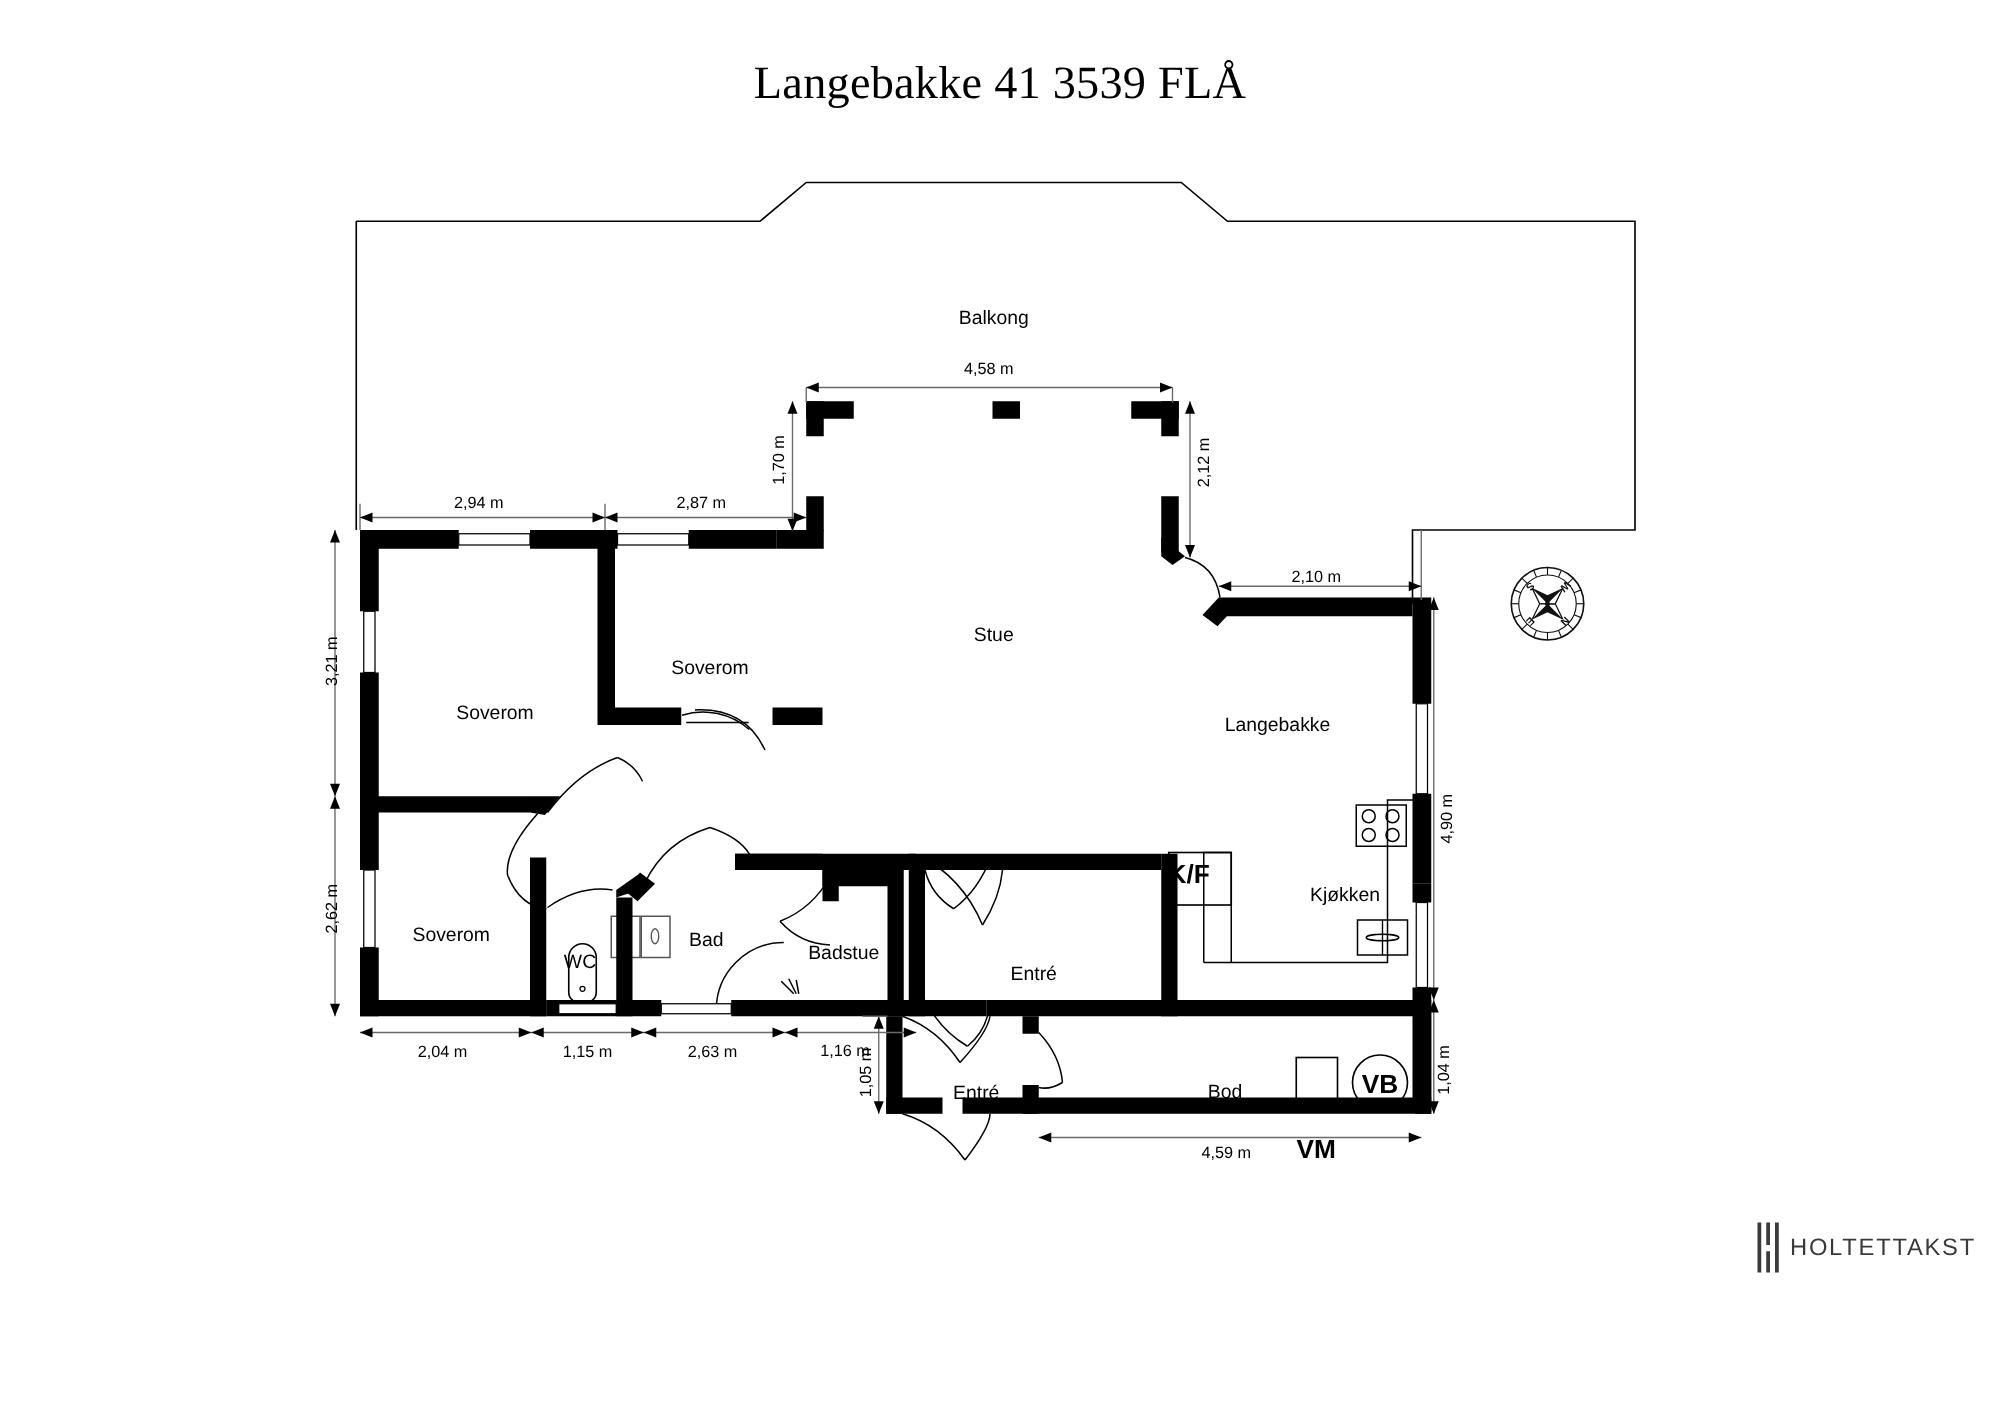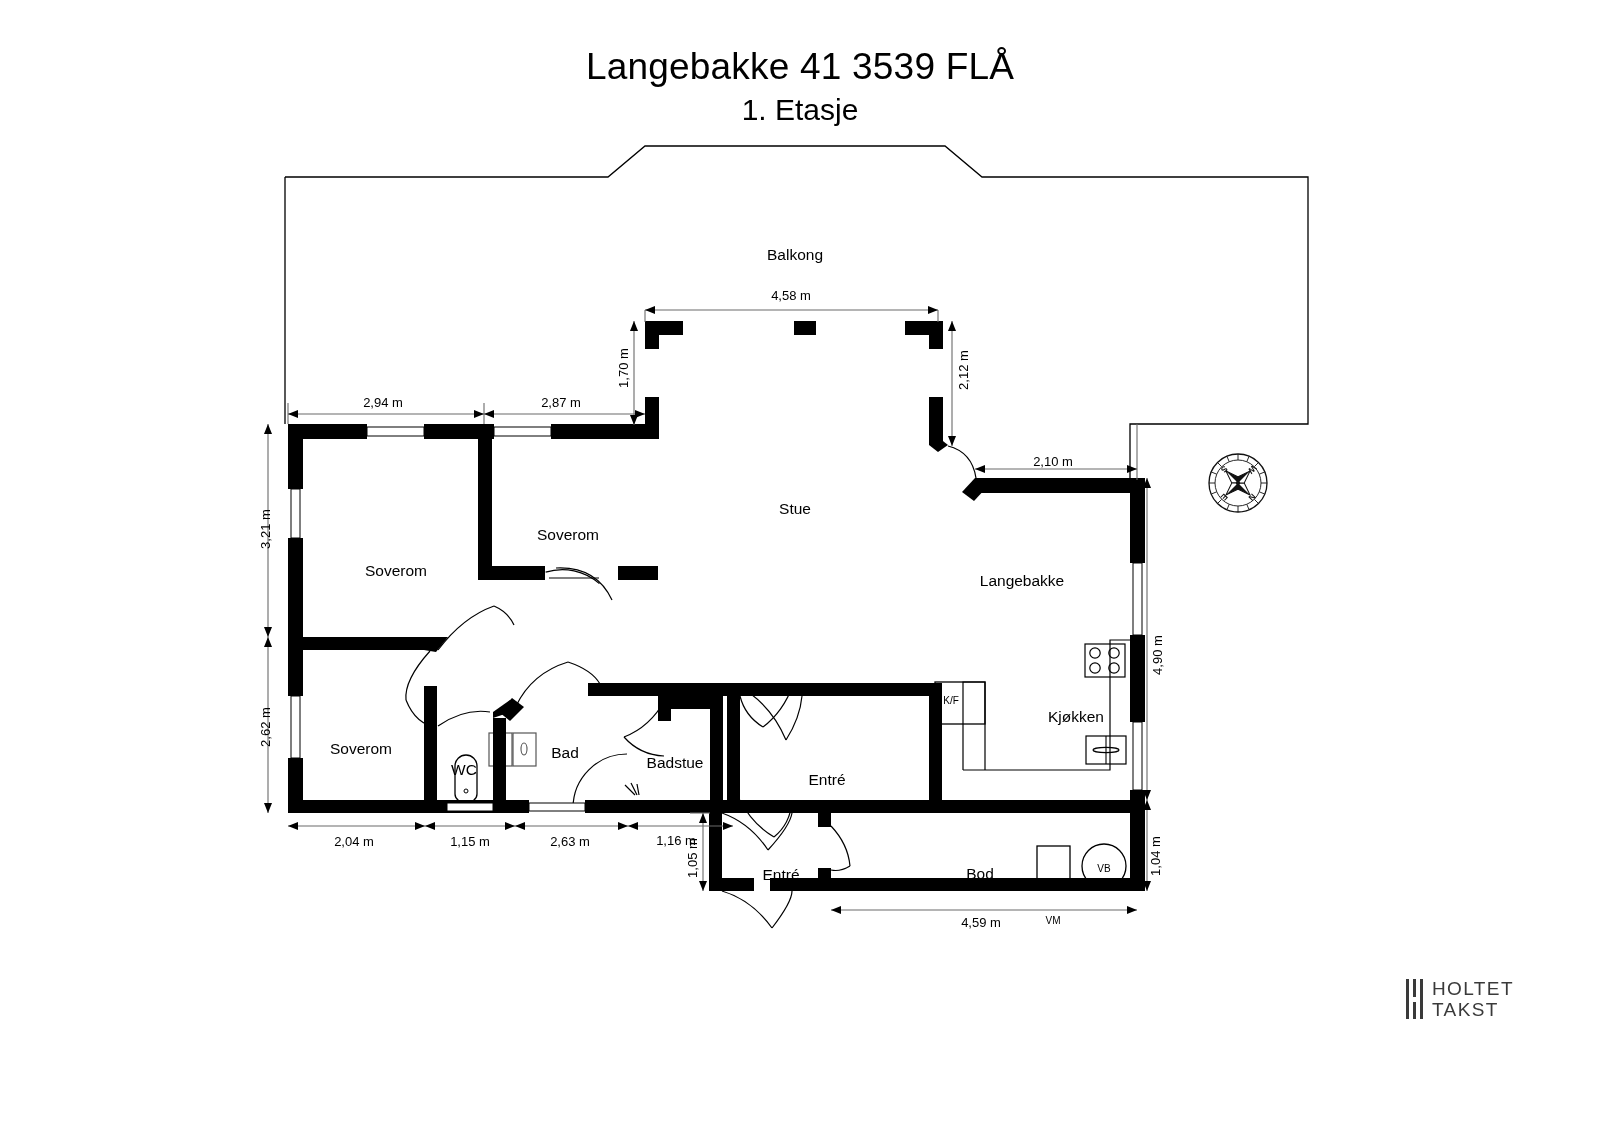--- a/index.html
+++ b/index.html
@@ -1,56 +1,55 @@
 <!DOCTYPE html>
 <html><head>
 <meta charset="utf-8">
 <style>
   html,body{margin:0;padding:0;background:#ffffff;}
   body{width:1600px;height:1131px;position:relative;overflow:hidden;
        font-family:"Liberation Sans","DejaVu Sans",sans-serif;color:#000;}
 
   #plan-root{position:absolute;left:0;top:0;width:1600px;height:1131px;}
 
-  .title-block{position:absolute;left:0;top:44px;width:1600px;text-align:center;}
+  .title-block{position:absolute;left:0;top:44px;width:1600px;text-align:center;font-family:Liberation Serif, serif;}
   .title-line1{font-size:37px;letter-spacing:0.2px;line-height:46px;}
   .title-line2{font-size:30px;line-height:40px;}
 
   .svg-layer{position:absolute;left:0;top:0;width:1600px;height:1131px;}
 
   .room-label{position:absolute;font-size:15.5px;white-space:nowrap;
               transform:translate(-50%,-50%);margin-top:22px;}
-  .small-label{position:absolute;font-size:10px;white-space:nowrap;
-              transform:translate(-50%,-50%);}
+  .small-label{position:absolute;font-size:21px;white-space:nowrap;
+              transform:translate(-50%,-50%);font-weight:bold;}
 
   .dim-label{position:absolute;font-size:13px;white-space:nowrap;
              transform:translate(-50%,-50%);}
   .dim-label.vert{transform:translate(-50%,-50%) rotate(-90deg);}
 
   .footer{position:absolute;left:0;top:975px;width:1600px;text-align:center;
           font-size:17px;line-height:25px;}
 
   .logo{position:absolute;left:1406px;top:978px;display:flex;align-items:center;gap:9px;}
   .logo-bars{display:flex;gap:4px;height:40px;align-items:flex-start;}
   .logo-bars i{display:block;width:3px;background:#3a3a3a;}
   .logo-bars i.b1{height:40px;}
   .logo-bars i.b3{height:40px;}
   .logo-bars .split{display:flex;flex-direction:column;gap:5px;height:40px;}
   .logo-bars .split i{height:17.5px;}
-  .logo-text{display:flex;flex-direction:column;justify-content:center;
+  .logo-text{display:flex;justify-content:center;
              font-size:19px;letter-spacing:1.4px;color:#3a3a3a;line-height:21px;}
 </style>
 </head>
 <body>
 
 <div id="plan-root">
 
   <div class="title-block">
     <div class="title-line1">Langebakke 41 3539 FLÅ</div>
-    <div class="title-line2">1. Etasje</div>
   </div>
 
   <svg class="svg-layer" viewBox="0 0 1600 1131">
     <g fill="none" stroke="#000" stroke-width="1.4">
 
       <path d="
         M 285 177
         L 608 177
         L 645 146
         L 945 146

